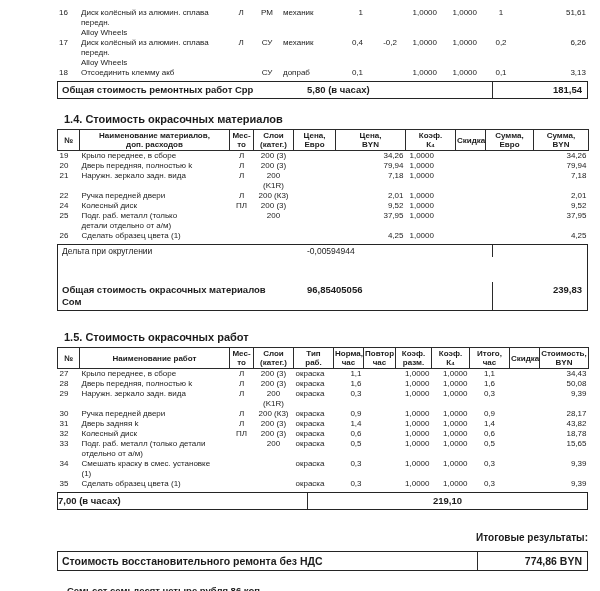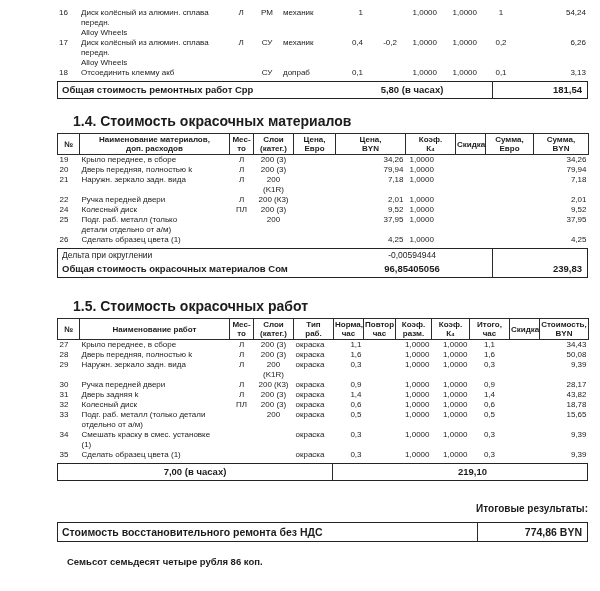--- a/index.html
+++ b/index.html
@@ -30,29 +30,29 @@
   .t-paint .c-place{text-align:center;}
   .t-paint .c-cat{text-align:center;}
   .t-paint .c-type{text-align:left;}
   .t-paint .c-norma,.t-paint .c-povtor,.t-paint .c-razm,.t-paint .c-k4,.t-paint .c-cost{text-align:right;}
   .t-paint .c-itogo{text-align:center;}
 
   
   .total-box{
     width:531px;box-sizing:border-box;border:1.5px solid #242424;
     display:grid;grid-template-columns:1fr 160px 95px;align-items:stretch;
-    font-weight:bold;font-size:9.5px;line-height:12px;margin-top:3px;
+    font-weight:bold;font-size:9.5px;line-height:12px;margin-top:3px;gap:25px;
   }
   .tb-label{padding:2px 0 2px 4px;}
-  .tb-mid{text-align:center;padding:2px 0;}
+  .tb-mid{text-align:left;padding:2px 0;}
   .tb-amount{text-align:right;padding:2px 5px 2px 0;border-left:1px solid #2b2b2b;}
   .tb-row{display:contents;}
   .normal{font-weight:normal;font-size:8.5px;line-height:11px;padding-top:1px;padding-bottom:0;}
 
-  .section-title{font-size:14px;font-weight:bold;margin:14px 0 4px 16px;}
+  .section-title{font-size:11px;font-weight:bold;margin:14px 0 4px 7px;}
 
   
   .results-heading{font-size:10px;font-weight:bold;margin-top:22px;text-align:right;}
   .results-box{grid-template-columns:1fr 110px;margin-top:8px;}
   .results-box .tb-label{font-size:10.5px;line-height:14px;}
   .results-box .tb-amount{font-size:10.5px;line-height:14px;}
   .words{font-size:9.5px;font-weight:bold;margin:14px 0 0 10px;}
 </style>
 </head>
 <body>
@@ -83,21 +83,21 @@
 Alloy Wheels</td>
             <td class="c-place">Л</td>
             <td class="c-code">РМ</td>
             <td class="c-type">механик</td>
             <td class="c-norma">1</td>
             <td class="c-povtor"></td>
             <td class="c-k1">1,0000</td>
             <td class="c-k2">1,0000</td>
             <td class="c-itogo">1</td>
             <td class="c-skidka"></td>
-            <td class="c-cost">54,24</td>
+            <td class="c-cost">51,61</td>
           </tr>
           <tr>
             <td class="c-num">17</td>
             <td class="c-name">Диск колёсный из алюмин. сплава
 передн.
 Alloy Wheels</td>
             <td class="c-place">Л</td>
             <td class="c-code">СУ</td>
             <td class="c-type">механик</td>
             <td class="c-norma">0,4</td>

